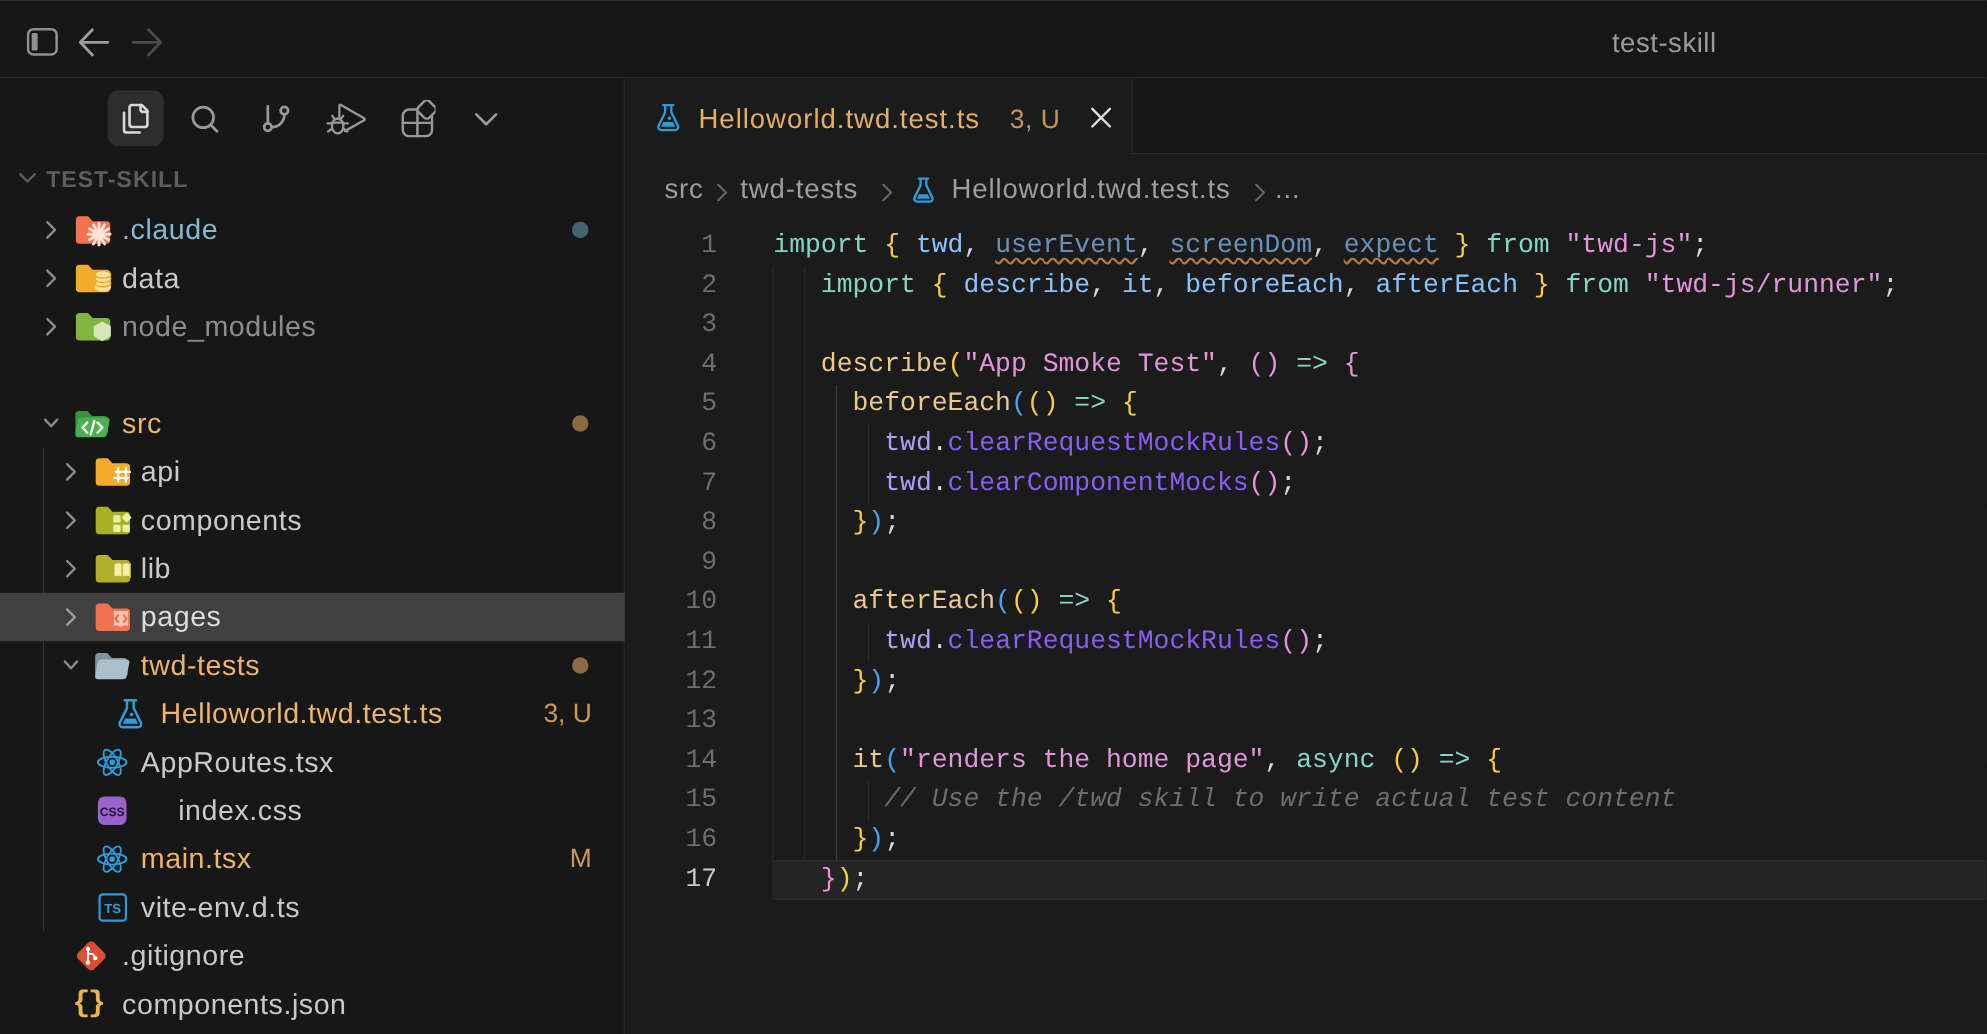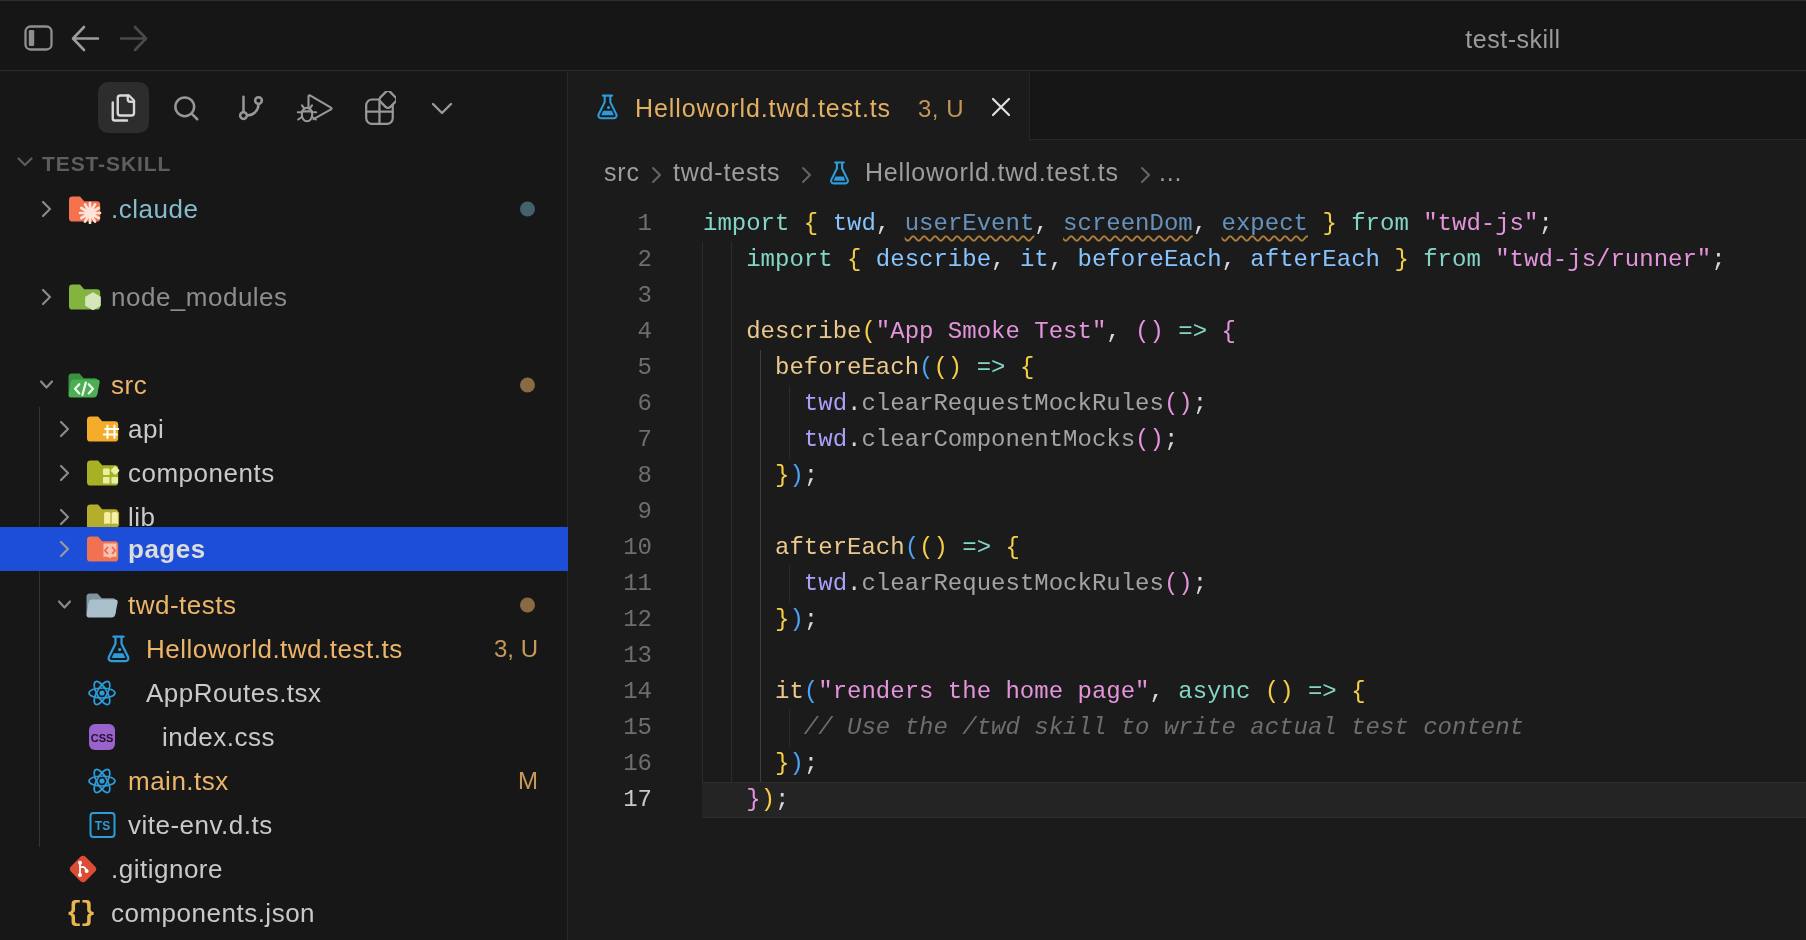--- a/index.html
+++ b/index.html
@@ -29,21 +29,21 @@
   
   .kw { color:#83d6c5; }       
   .id { color:#87c3ff; }       
   .dim { color:#87c3ff; opacity:0.7; text-decoration:underline wavy #eda74a 2.4px; text-underline-offset:5px; text-decoration-skip-ink:none; }
   .st { color:#e394dc; }       
   .pu { color:#d6d6dd; }       
   .by { color:#f6ce45; }       
   .bp { color:#e394dc; }       
   .bb { color:#4ba3f5; }       
   .fn { color:#ebc88d; }       
-  .pe { color:#a3a3a3;margin-top:48px; }       
+  .pe { color:#8b5cf6;margin-top:48px; }       
   .vr { color:#aaa0fa; }       
   .cm { color:#6d6d6d; font-style:italic; }
 </style>
 </head>
 <body>
 
 <div id="titlebar">
   <svg class="abs" style="left:24px;top:24px" width="29" height="26" viewBox="0 0 29 26">
     <rect x="1.5" y="1.5" width="26" height="23" rx="5" fill="none" stroke="#8f8f8f" stroke-width="2.3"></rect>
     <rect x="4.8" y="5" width="5.4" height="16" rx="1.2" fill="#8f8f8f"></rect>
@@ -103,20 +103,36 @@
     <svg class="ficon" style="left:68px" width="36" height="30" viewBox="0 0 36 30">
       <path d="M1 6 q0-3.4 3.4-3.4 h7.6 l4.2 4.6 h12.6 q3.4 0 3.4 3.4 v13.6 q0 3.4-3.4 3.4 H4.4 q-3.4 0-3.4-3.4 z" fill="#f4724d"></path>
       <g stroke="#ffe2d8" stroke-width="2.7" stroke-linecap="round">
         <path d="M22 9 v20 M12 19 h20 M17 10.3 l10 17.4 M27 10.3 l-10 17.4 M13.3 14 l17.4 10 M13.3 24 l17.4-10"></path>
       </g>
     </svg>
     <div class="rowtext" style="left:111px;color:#84bccf;">.claude</div>
     <div class="dot" style="background:#45616d;"></div>
   </div>
 
+  <div class="row" style="top:159px;">
+    <svg class="chev" style="left:41px" width="11" height="18" viewBox="0 0 11 18">
+        <path d="M2 2 L9 9 L2 16" fill="none" stroke="#8a8a8a" stroke-width="2.2" stroke-linecap="round" stroke-linejoin="round"></path>
+      </svg>
+    <svg class="ficon" style="left:68px" width="36" height="30" viewBox="0 0 36 30">
+      <path d="M1 6 q0-3.4 3.4-3.4 h7.6 l4.2 4.6 h12.6 q3.4 0 3.4 3.4 v13.6 q0 3.4-3.4 3.4 H4.4 q-3.4 0-3.4-3.4 z" fill="#f3ad2b"></path>
+      <g fill="#fbe195" stroke="#e9a32a" stroke-width="1.2">
+        <path d="M18.2 11.5 h14.6 v12 h-14.6 z" stroke="none"></path>
+        <ellipse cx="25.5" cy="23.5" rx="7.3" ry="3.4" stroke="none"></ellipse>
+        <ellipse cx="25.5" cy="19.5" rx="7.3" ry="3.4"></ellipse>
+        <ellipse cx="25.5" cy="15.5" rx="7.3" ry="3.4"></ellipse>
+        <ellipse cx="25.5" cy="11.5" rx="7.3" ry="3.4"></ellipse>
+      </g>
+    </svg>
+    <div class="rowtext" style="left:111px;">data</div>
+  </div>
 
   <div class="row" style="top:203px;">
     <svg class="chev" style="left:41px" width="11" height="18" viewBox="0 0 11 18">
         <path d="M2 2 L9 9 L2 16" fill="none" stroke="#8a8a8a" stroke-width="2.2" stroke-linecap="round" stroke-linejoin="round"></path>
       </svg>
     <svg class="ficon" style="left:68px" width="36" height="30" viewBox="0 0 36 30">
       <path d="M1 6 q0-3.4 3.4-3.4 h7.6 l4.2 4.6 h12.6 q3.4 0 3.4 3.4 v13.6 q0 3.4-3.4 3.4 H4.4 q-3.4 0-3.4-3.4 z" fill="#84b440"></path>
       <path d="M25 10.2 l7.8 4.5 v9 l-7.8 4.5 l-7.8-4.5 v-9 z" fill="#d6e6ba"></path>
     </svg>
     <div class="rowtext" style="left:111px;color:#8d8d8d;">node_modules</div>
@@ -171,21 +187,21 @@
     <svg class="chev" style="left:59px" width="11" height="18" viewBox="0 0 11 18">
         <path d="M2 2 L9 9 L2 16" fill="none" stroke="#8a8a8a" stroke-width="2.2" stroke-linecap="round" stroke-linejoin="round"></path>
       </svg>
     <svg class="ficon" style="left:86px" width="36" height="30" viewBox="0 0 36 30">
       <path d="M1 6 q0-3.4 3.4-3.4 h7.6 l4.2 4.6 h12.6 q3.4 0 3.4 3.4 v13.6 q0 3.4-3.4 3.4 H4.4 q-3.4 0-3.4-3.4 z" fill="#b5ad2c"></path>
       <path d="M17.5 10.5 q4-2 7.5 0 q3.5-2 7.5 0 v12.5 q-4-2-7.5 0 q-3.5-2-7.5 0 z M25 10.5 v12.5" fill="#f5f0a6" stroke="#b5ad2c" stroke-width="1.2"></path>
     </svg>
     <div class="rowtext" style="left:128px;">lib</div>
   </div>
 
-  <div class="row" style="top:455px;background:#1d4ed8;font-weight:bold;">
+  <div class="row" style="top:467px;background:#404040;">
     <svg class="chev" style="left:59px" width="11" height="18" viewBox="0 0 11 18">
         <path d="M2 2 L9 9 L2 16" fill="none" stroke="#9a9a9a" stroke-width="2.2" stroke-linecap="round" stroke-linejoin="round"></path>
       </svg>
     <svg class="ficon" style="left:86px" width="36" height="30" viewBox="0 0 36 30">
       <path d="M1 6 q0-3.4 3.4-3.4 h7.6 l4.2 4.6 h12.6 q3.4 0 3.4 3.4 v13.6 q0 3.4-3.4 3.4 H4.4 q-3.4 0-3.4-3.4 z" fill="#f07250"></path>
       <path d="M17.5 9.5 h13 v13.5 q-3.3-1.5-6.5 1 q-3.2-2.5-6.5-1 z" fill="#f8c3b2"></path>
       <g fill="none" stroke="#ef6a45" stroke-width="1.8" stroke-linecap="round">
           <path d="M21.5 13.5 l-2.6 2.9 2.6 2.9 M26.5 13.5 l2.6 2.9 -2.6 2.9"></path>
         </g>
     </svg>
@@ -219,21 +235,21 @@
 
   <div class="row" style="top:599px;">
     <svg class="ficon" style="left:87px" width="30" height="28" viewBox="0 0 30 28">
       <g stroke="#2d9cdb" stroke-width="1.7" fill="none">
         <ellipse cx="15" cy="14" rx="13" ry="5"></ellipse>
         <ellipse cx="15" cy="14" rx="13" ry="5" transform="rotate(60 15 14)"></ellipse>
         <ellipse cx="15" cy="14" rx="13" ry="5" transform="rotate(120 15 14)"></ellipse>
       </g>
       <circle cx="15" cy="14" r="2.6" fill="#2d9cdb"></circle>
     </svg>
-    <div class="rowtext" style="left:128px;margin-left:18px;">AppRoutes.tsx</div>
+    <div class="rowtext" style="left:128px;">AppRoutes.tsx</div>
   </div>
 
   <div class="row" style="top:643px;">
     <svg class="ficon" style="left:88px" width="28" height="28" viewBox="0 0 28 28">
       <rect x="1" y="1" width="26" height="26" rx="6" fill="#9a63cc"></rect>
       <text x="14" y="19" font-family="Liberation Sans, sans-serif" font-size="11" font-weight="bold" fill="#221133" text-anchor="middle">CSS</text>
     </svg>
     <div class="rowtext" style="left:128px;margin-left:34px;">index.css</div>
   </div>
 

